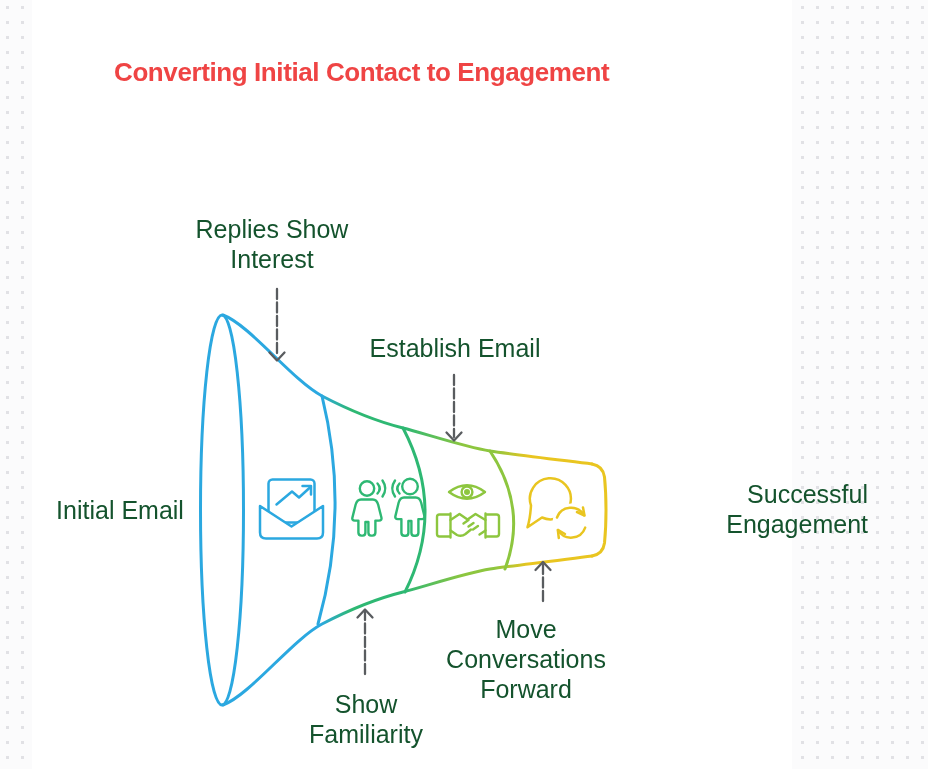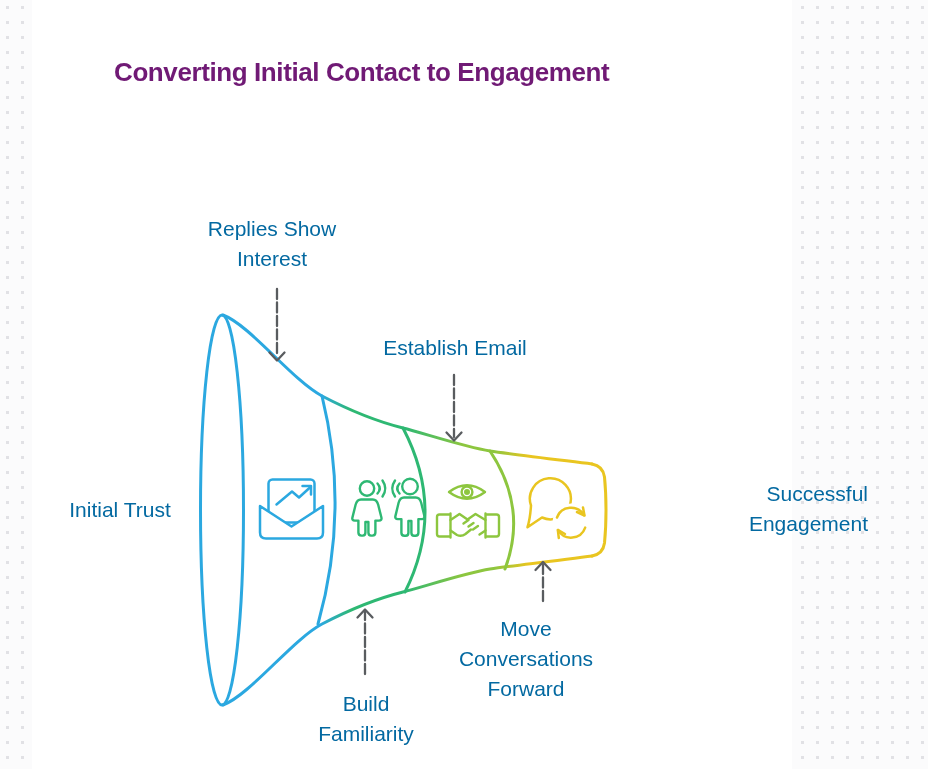--- a/index.html
+++ b/index.html
@@ -10,45 +10,45 @@
     background-image:radial-gradient(circle,#e1e1e5 1.6px,rgba(0,0,0,0) 1.7px);
     background-size:15px 15px;
   }
   .canvas{
     position:absolute;left:32px;top:0;width:760px;height:769px;
     background:#ffffff;z-index:1;
   }
   .layer{position:absolute;left:0;top:0;z-index:2;}
   .title{
     position:absolute;left:114px;top:57px;z-index:3;
-    font-size:26px;font-weight:700;letter-spacing:-0.4px;color:#701a75;
+    font-size:26px;font-weight:700;letter-spacing:-0.4px;color:#ef4444;
     white-space:nowrap;
   }
   .lbl{
-    position:absolute;z-index:3;font-size:21px;color:#0369a1;
+    position:absolute;z-index:3;font-size:25px;color:#14532d;
     line-height:30px;white-space:pre-line;text-align:center;
   }
   .lbl.left{text-align:right;margin-left:26px;}
 </style>
 </head>
 <body>
 
 <div class="canvas"></div>
 
 <div class="title">Converting Initial Contact to Engagement</div>
 
 <div class="lbl" style="left:162px;top:214px;width:220px;">Replies Show
 Interest</div>
 <div class="lbl" style="left:345px;top:333px;width:220px;">Establish Email</div>
-<div class="lbl" style="left:256px;top:689px;width:220px;">Build
+<div class="lbl" style="left:256px;top:689px;width:220px;">Show
 Familiarity</div>
 <div class="lbl" style="left:416px;top:614px;width:220px;">Move
 Conversations
 Forward</div>
-<div class="lbl" style="left:30px;top:495px;width:180px;">Initial Trust</div>
+<div class="lbl" style="left:30px;top:495px;width:180px;">Initial Email</div>
 <div class="lbl left" style="left:622px;top:479px;width:220px;">Successful
 Engagement</div>
 
 <svg class="layer" width="928" height="769" viewBox="0 0 928 769">
   <defs>
     <linearGradient id="edgeGrad" gradientUnits="userSpaceOnUse" x1="220" y1="0" x2="606" y2="0">
       <stop offset="0" stop-color="#2BA8E0"></stop>
       <stop offset="0.26" stop-color="#2BA8E0"></stop>
       <stop offset="0.34" stop-color="#2EB873"></stop>
       <stop offset="0.48" stop-color="#2EB873"></stop>

